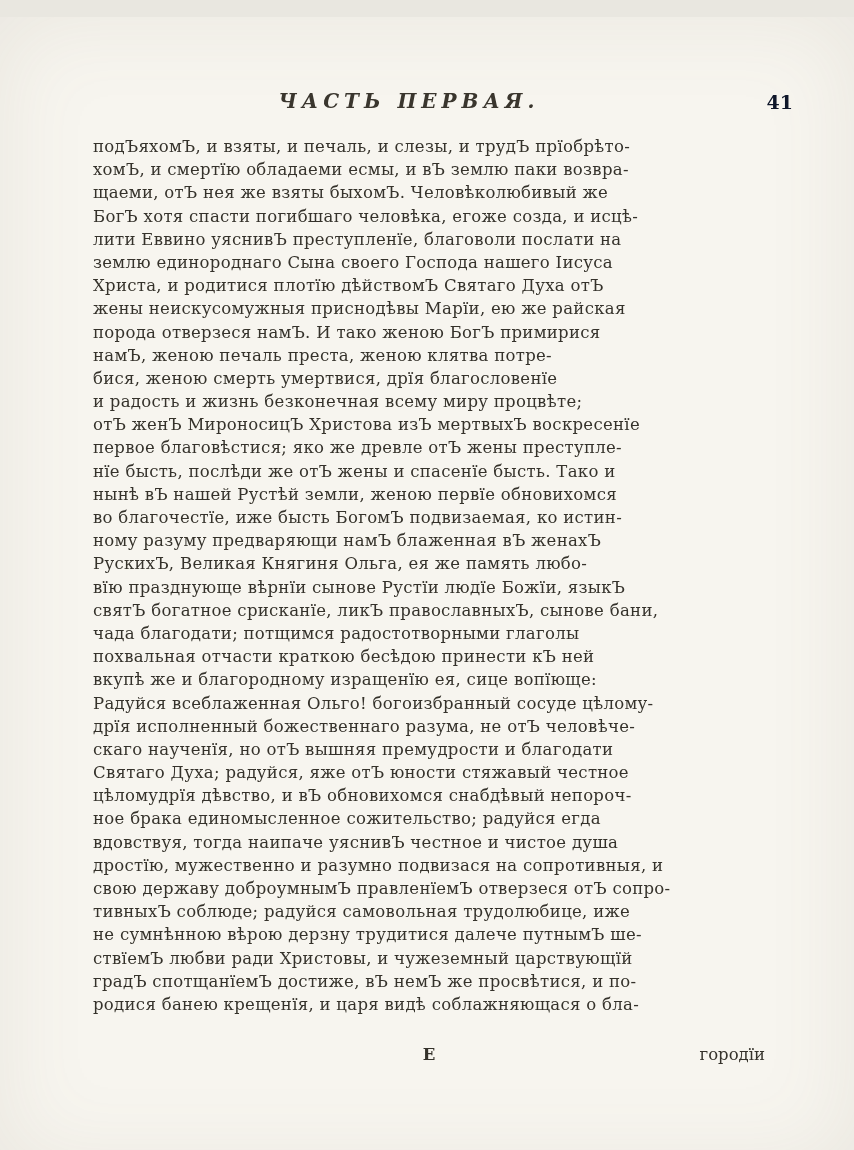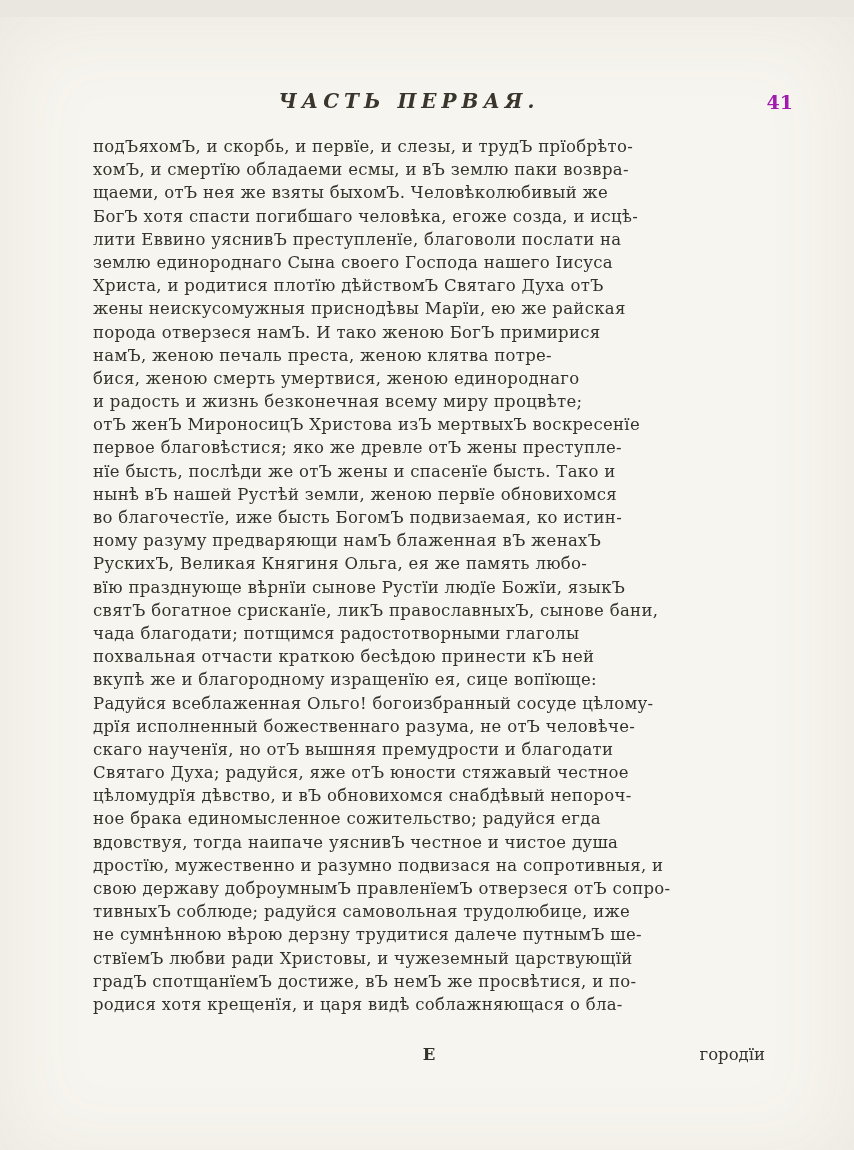--- a/index.html
+++ b/index.html
@@ -43,21 +43,21 @@
     letter-spacing: 5px;
     color: #3a362e;
     white-space: nowrap;
   }
   .page-number {
     position: absolute;
     right: -28px;
     top: 2px;
     font-size: 19px;
     font-weight: bold;
-    color: #a21caf;
+    color: #0f172a;
   }
   .body-text {
     position: absolute;
     top: 118px;
     left: 93px;
     width: 672px;
   }
   .body-text .line {
     height: 23.2px;
     line-height: 23.2px;
@@ -100,31 +100,31 @@
 <body>
 
 <div class="page">
 
   <div class="running-head">
     <div class="running-title">ЧАСТЬ ПЕРВАЯ.</div>
     <div class="page-number">41</div>
   </div>
 
   <div class="body-text" id="body-lines">
-      <div class="line">подЪяхомЪ, и скорбь, и первїе, и слезы, и трудЪ прїобрѣто-</div>
+      <div class="line">подЪяхомЪ, и взяты, и печаль, и слезы, и трудЪ прїобрѣто-</div>
       <div class="line">хомЪ, и смертїю обладаеми есмы, и вЪ землю паки возвра-</div>
       <div class="line">щаеми, отЪ нея же взяты быхомЪ. Человѣколюбивый же</div>
       <div class="line">БогЪ хотя спасти погибшаго человѣка, егоже созда, и исцѣ-</div>
       <div class="line">лити Еввино уяснивЪ преступленїе, благоволи послати на</div>
       <div class="line">землю единороднаго Сына своего Господа нашего Іисуса</div>
       <div class="line">Христа, и родитися плотїю дѣйствомЪ Святаго Духа отЪ</div>
       <div class="line">жены неискусомужныя приснодѣвы Марїи, ею же райская</div>
       <div class="line">порода отверзеся намЪ. И тако женою БогЪ примирися</div>
       <div class="line">намЪ, женою печаль преста, женою клятва потре-</div>
-      <div class="line">бися, женою смерть умертвися, женою единороднаго</div>
+      <div class="line">бися, женою смерть умертвися, дрїя благословенїе</div>
       <div class="line">и радость и жизнь безконечная всему миру процвѣте;</div>
       <div class="line">отЪ женЪ МироносицЪ Христова изЪ мертвыхЪ воскресенїе</div>
       <div class="line">первое благовѣстися; яко же древле отЪ жены преступле-</div>
       <div class="line">нїе бысть, послѣди же отЪ жены и спасенїе бысть. Тако и</div>
       <div class="line">нынѣ вЪ нашей Рустѣй земли, женою первїе обновихомся</div>
       <div class="line">во благочестїе, иже бысть БогомЪ подвизаемая, ко истин-</div>
       <div class="line">ному разуму предваряющи намЪ блаженная вЪ женахЪ</div>
       <div class="line">РускихЪ, Великая Княгиня Ольга, ея же память любо-</div>
       <div class="line">вїю празднующе вѣрнїи сынове Рустїи людїе Божїи, языкЪ</div>
       <div class="line">святЪ богатное срисканїе, ликЪ православныхЪ, сынове бани,</div>
@@ -137,21 +137,21 @@
       <div class="line">Святаго Духа; радуйся, яже отЪ юности стяжавый честное</div>
       <div class="line">цѣломудрїя дѣвство, и вЪ обновихомся снабдѣвый непороч-</div>
       <div class="line">ное брака единомысленное сожительство; радуйся егда</div>
       <div class="line">вдовствуя, тогда наипаче уяснивЪ честное и чистое душа</div>
       <div class="line">дростїю, мужественно и разумно подвизася на сопротивныя, и</div>
       <div class="line">свою державу доброумнымЪ правленїемЪ отверзеся отЪ сопро-</div>
       <div class="line">тивныхЪ соблюде; радуйся самовольная трудолюбице, иже</div>
       <div class="line">не сумнѣнною вѣрою дерзну трудитися далече путнымЪ ше-</div>
       <div class="line">ствїемЪ любви ради Христовы, и чужеземный царствующїй</div>
       <div class="line">градЪ спотщанїемЪ достиже, вЪ немЪ же просвѣтися, и по-</div>
-      <div class="line">родися хотя крещенїя, и царя видѣ соблажняющася о бла-</div>
+      <div class="line">родися банею крещенїя, и царя видѣ соблажняющася о бла-</div>
     </div>
 
   <div class="page-footer">
     <span class="signature-mark">Е</span>
     <span class="catchword">городїи</span>
   </div>
 
 </div>
 
 </body></html>

